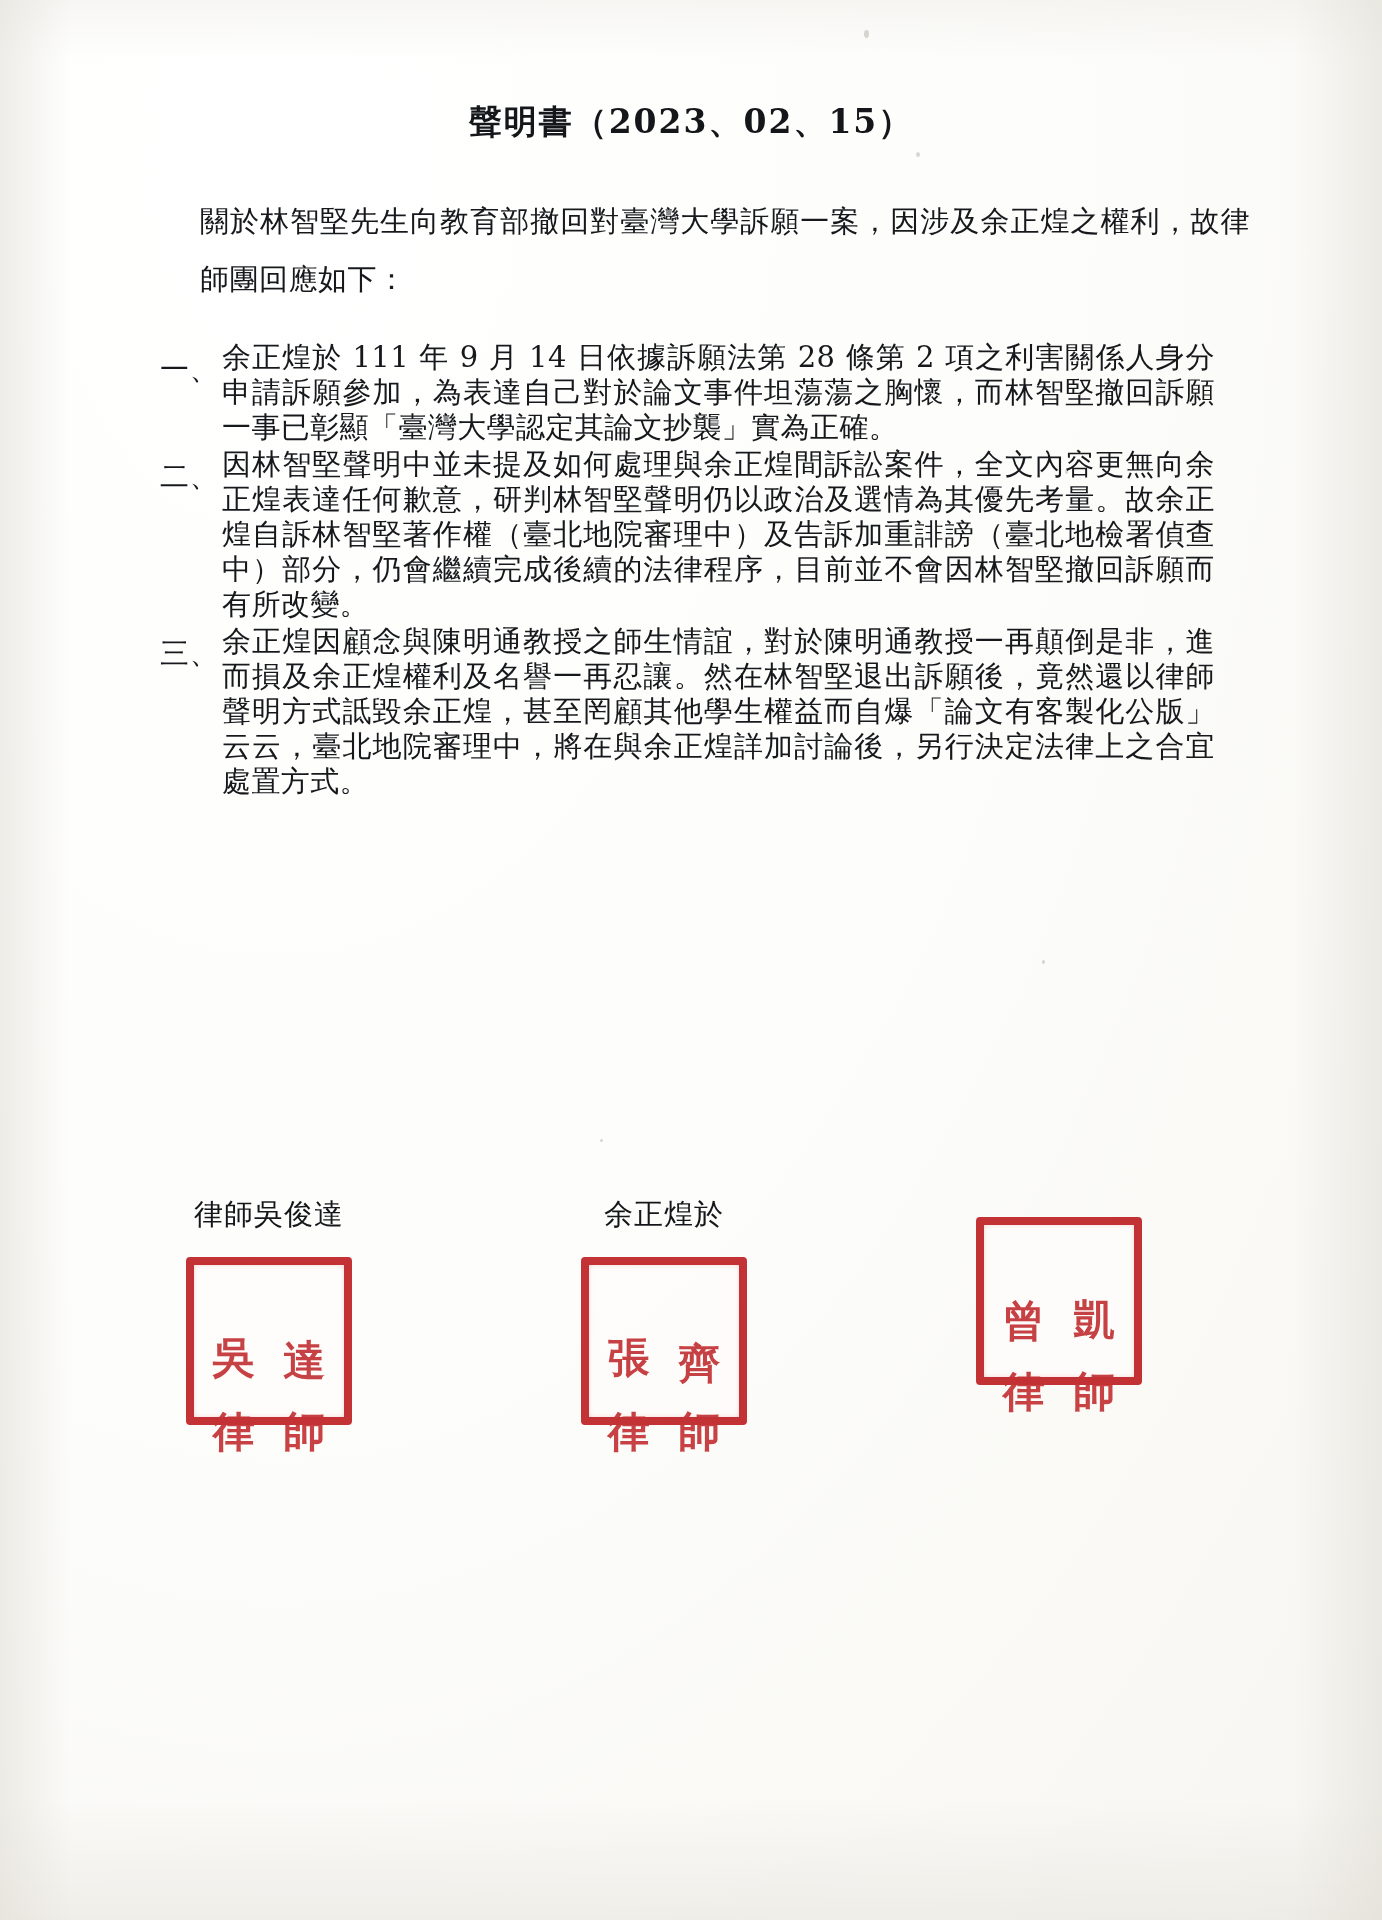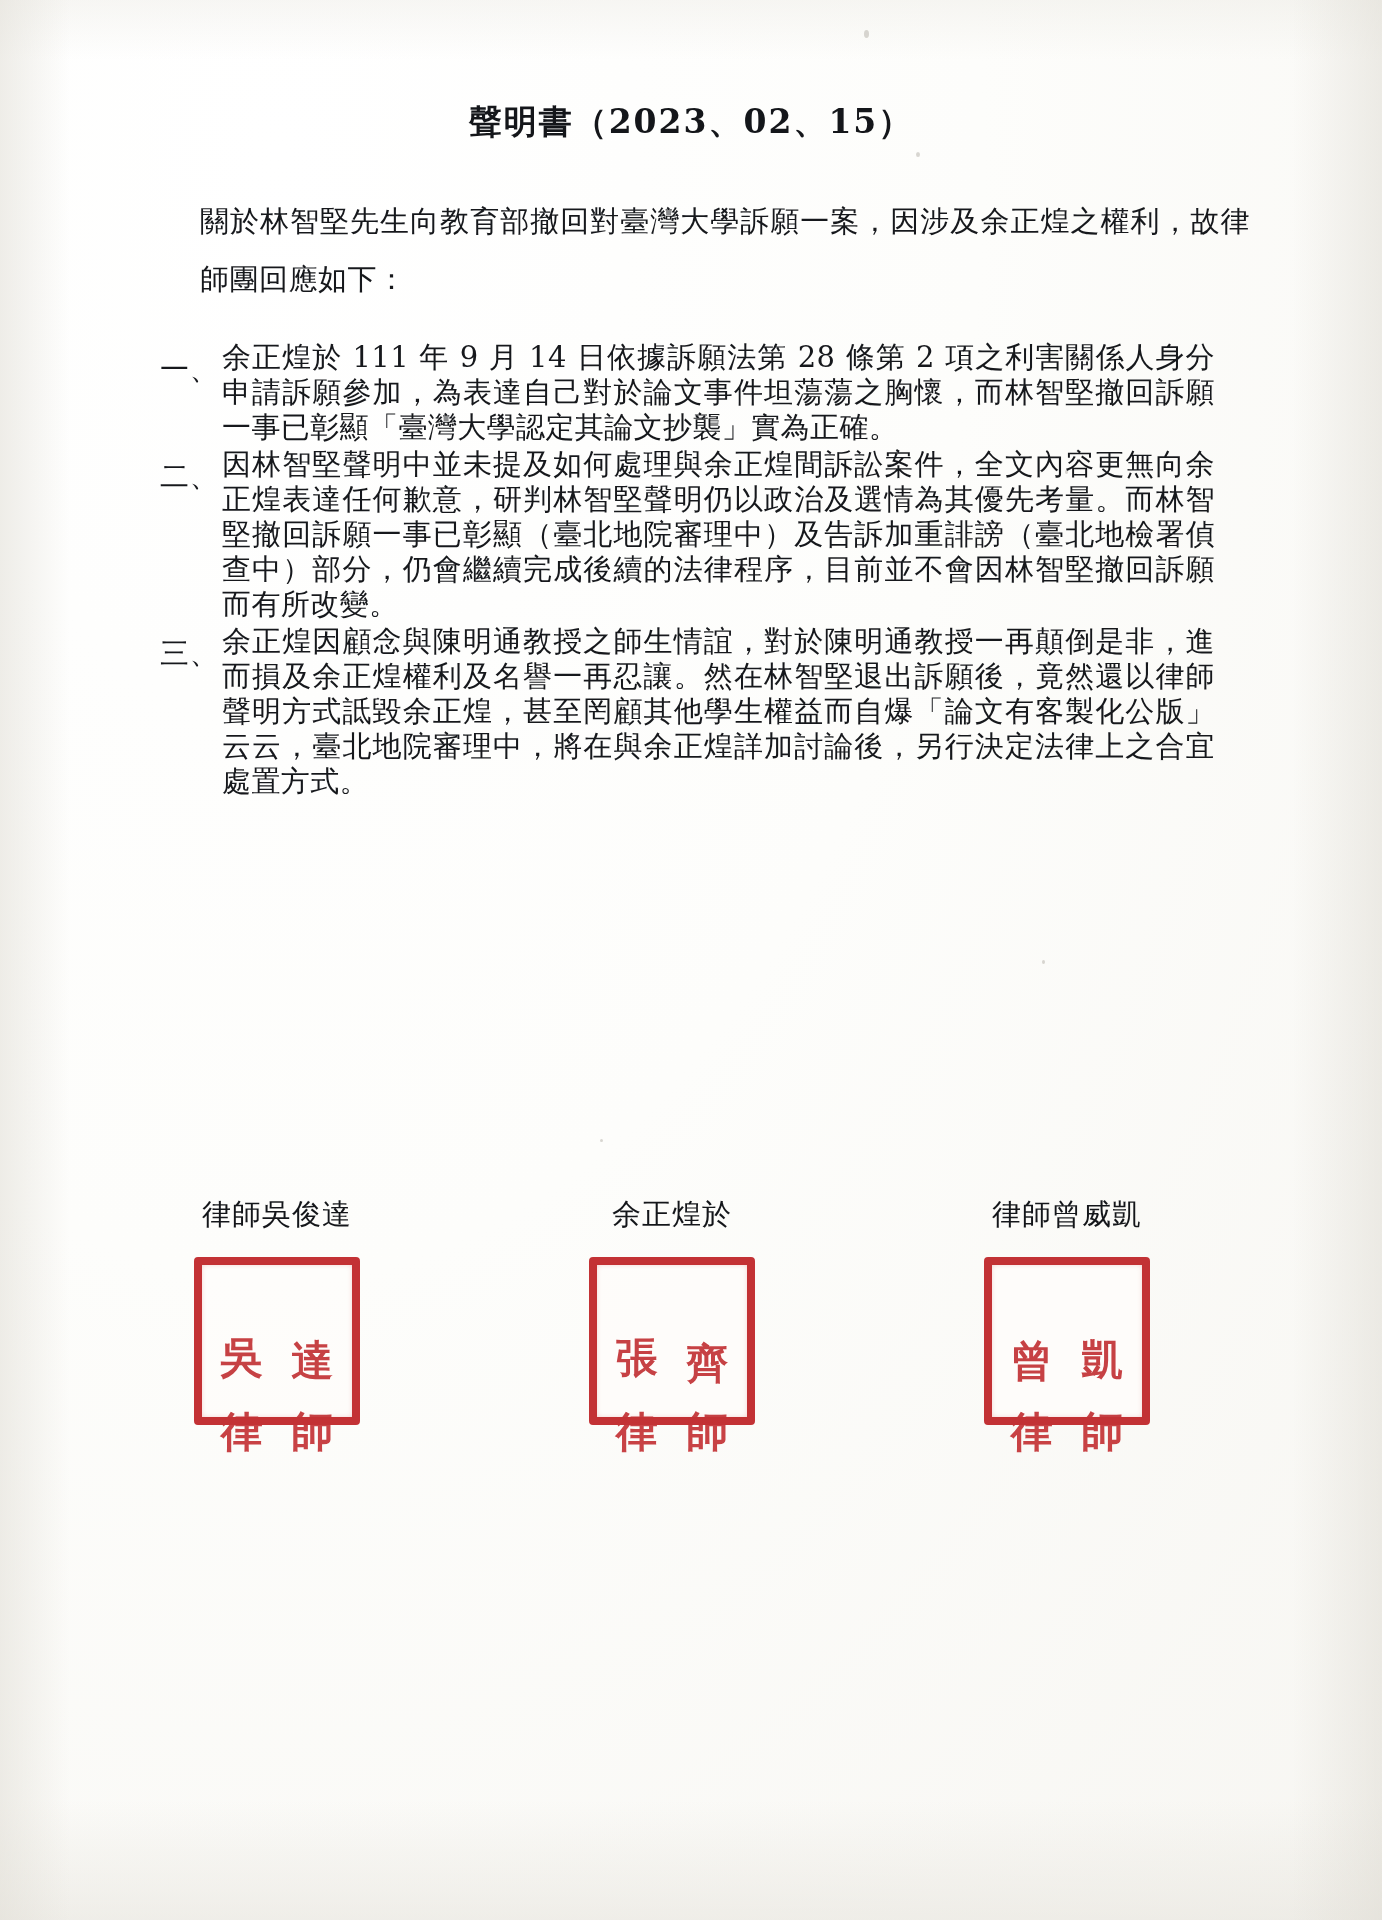--- a/index.html
+++ b/index.html
@@ -95,21 +95,21 @@
     line-height: 35px;
     letter-spacing: 0.4px;
     text-align: justify;
     text-justify: inter-ideograph;
     color: #16181c;
   }
 
   .signatures {
     position: absolute;
     top: 1195px;
-    left: 112px;
+    left: 104px;
     width: 1120px;
     display: flex;
     justify-content: space-between;
   }
   .sig {
     width: 330px;
     text-align: center;
   }
   .sig-name {
     font-size: 29px;
@@ -175,21 +175,21 @@
 
     <div class="items">
 
       <div class="item">
         <div class="item-marker">一、</div>
         <div class="item-text">余正煌於 111 年 9 月 14 日依據訴願法第 28 條第 2 項之利害關係人身分申請訴願參加，為表達自己對於論文事件坦蕩蕩之胸懷，而林智堅撤回訴願一事已彰顯「臺灣大學認定其論文抄襲」實為正確。</div>
       </div>
 
       <div class="item">
         <div class="item-marker">二、</div>
-        <div class="item-text">因林智堅聲明中並未提及如何處理與余正煌間訴訟案件，全文內容更無向余正煌表達任何歉意，研判林智堅聲明仍以政治及選情為其優先考量。而林智堅撤回訴願一事已彰顯（臺北地院審理中）及告訴加重誹謗（臺北地檢署偵查中）部分，仍會繼續完成後續的法律程序，目前並不會因林智堅撤回訴願而有所改變。</div>
+        <div class="item-text">因林智堅聲明中並未提及如何處理與余正煌間訴訟案件，全文內容更無向余正煌表達任何歉意，研判林智堅聲明仍以政治及選情為其優先考量。故余正煌自訴林智堅著作權（臺北地院審理中）及告訴加重誹謗（臺北地檢署偵查中）部分，仍會繼續完成後續的法律程序，目前並不會因林智堅撤回訴願而有所改變。</div>
       </div>
 
       <div class="item">
         <div class="item-marker">三、</div>
         <div class="item-text">余正煌因顧念與陳明通教授之師生情誼，對於陳明通教授一再顛倒是非，進而損及余正煌權利及名譽一再忍讓。然在林智堅退出訴願後，竟然還以律師聲明方式詆毀余正煌，甚至罔顧其他學生權益而自爆「論文有客製化公版」云云，臺北地院審理中，將在與余正煌詳加討論後，另行決定法律上之合宜處置方式。</div>
       </div>
 
     </div>
 
     <div class="signatures">
@@ -212,21 +212,20 @@
           <div class="glyphs">
             <div class="g">張</div>
             <div class="g">齊</div>
             <div class="g">律</div>
             <div class="g">師</div>
           </div>
         </div>
       </div>
 
       <div class="sig">
-        <div class="sig-name">律師曾威凱</div>
         <div class="seal">
           <div class="glyphs">
             <div class="g">曾</div>
             <div class="g">凱</div>
             <div class="g">律</div>
             <div class="g">師</div>
           </div>
         </div>
       </div>
 

